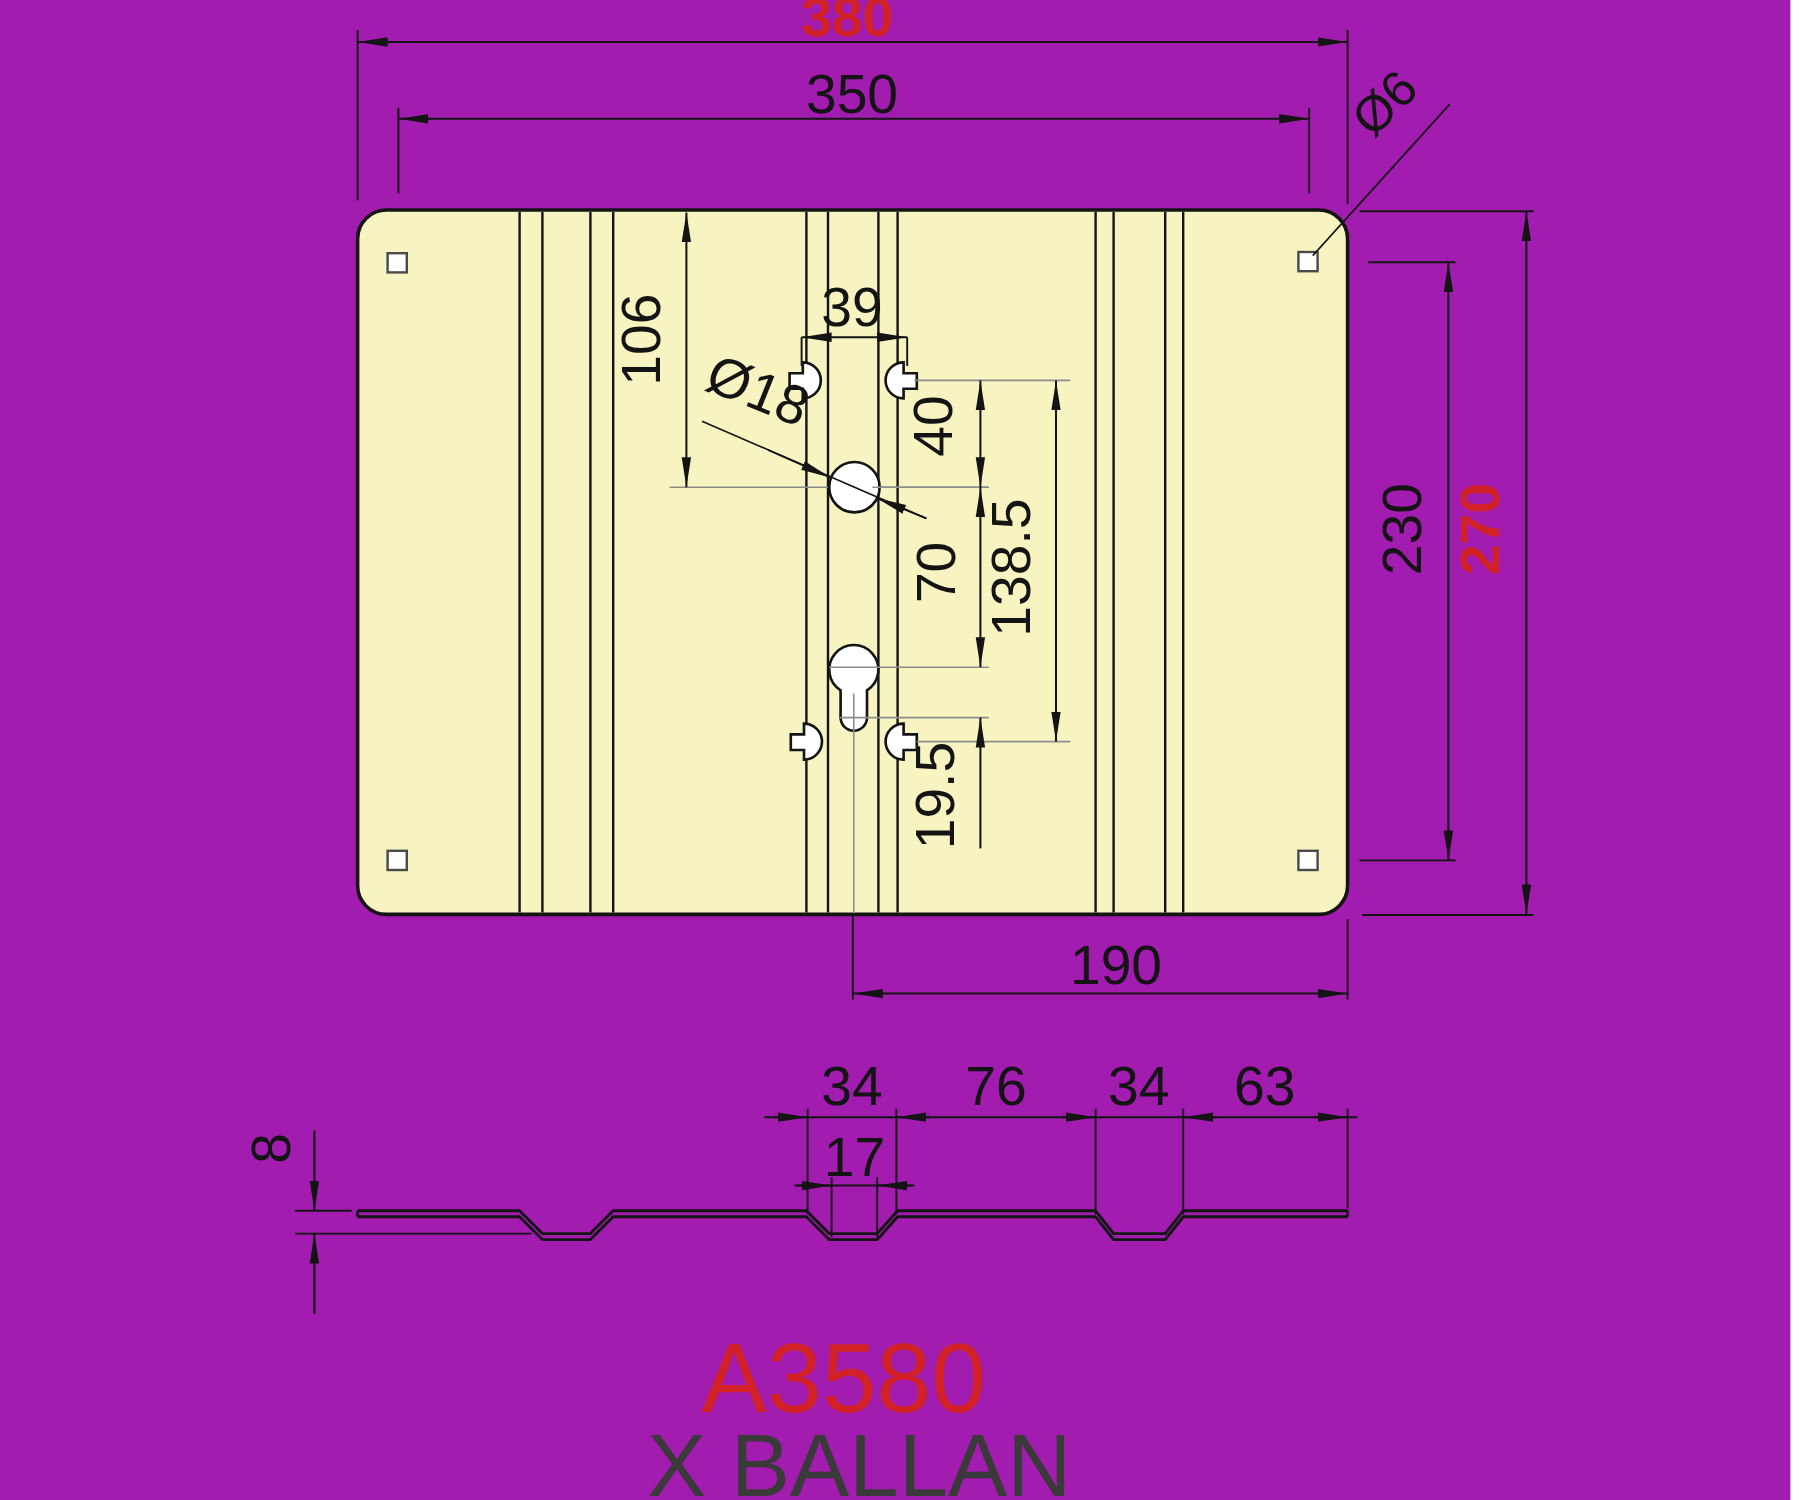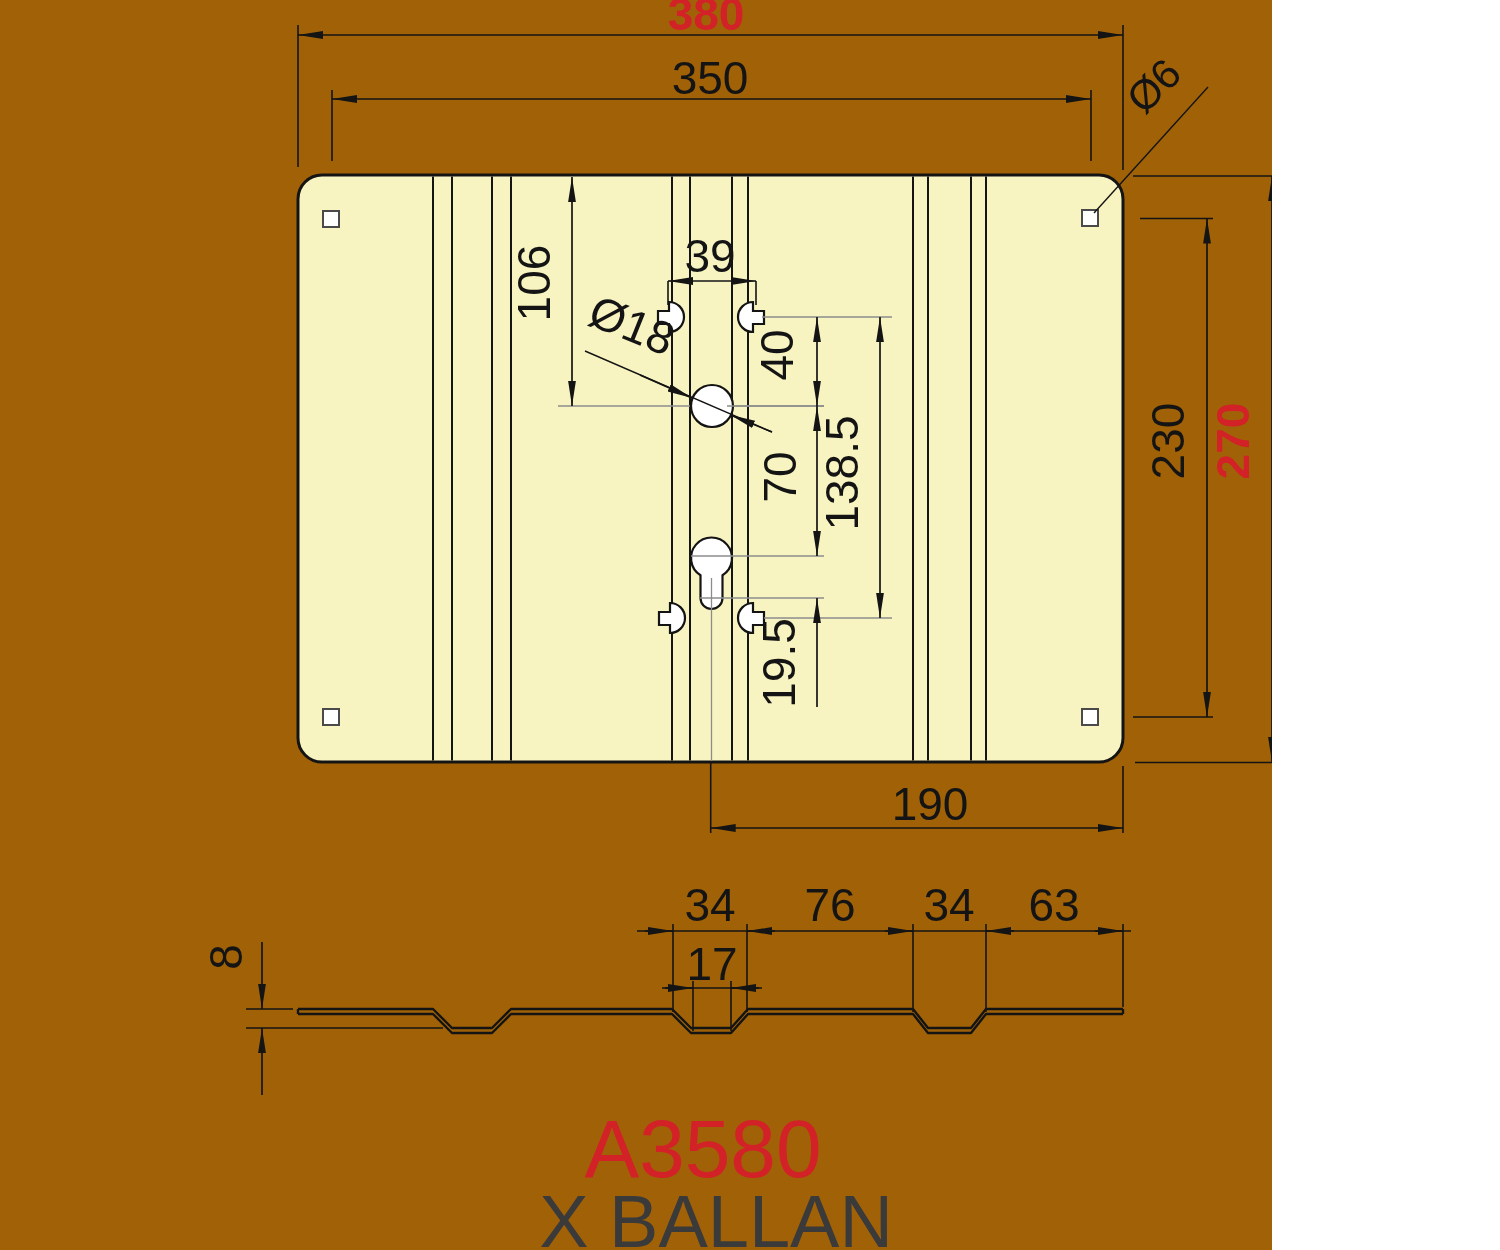--- a/index.html
+++ b/index.html
@@ -1,16 +1,16 @@
 <!DOCTYPE html>
 <html><head>
 <meta charset="utf-8">
 <style>
   html,body{margin:0;padding:0;background:#ffffff;}
-  .canvas{position:relative;width:1272px;height:1250px;background:#a16207;overflow:hidden;
+  .canvas{position:relative;width:1492px;height:1250px;background:#a21caf;overflow:hidden;
           font-family:"Liberation Sans", sans-serif;}
   svg{display:block;}
   text{font-family:"Liberation Sans", sans-serif;fill:#141414;}
   .dim-num{font-size:46px;}
   .dim-num-sm{font-size:42px;}
   .red{fill:#D22127;font-weight:bold;}
   .title-model{font-size:82px;fill:#D22127;}
   .title-brand{font-size:74px;fill:#3A3A3A;}
   .outline{fill:none;stroke:#141414;stroke-width:3;}
   .bend{stroke:#141414;stroke-width:2;}

